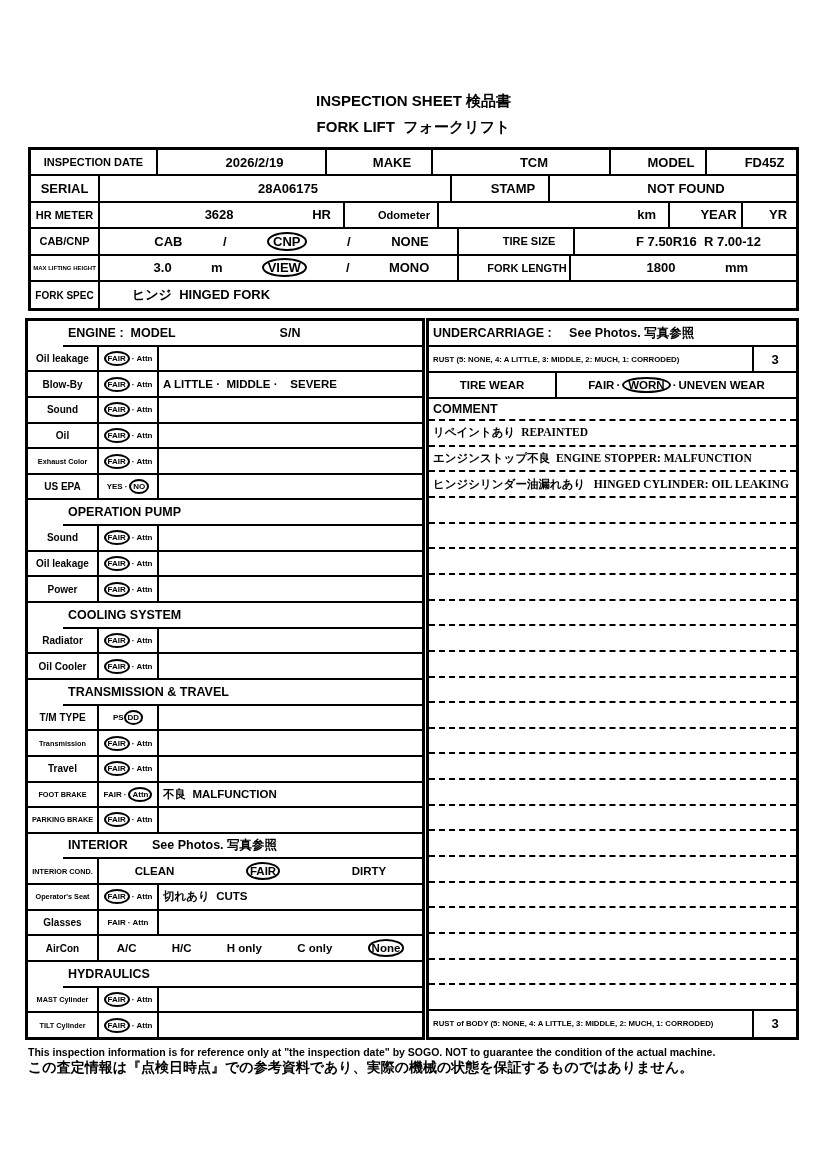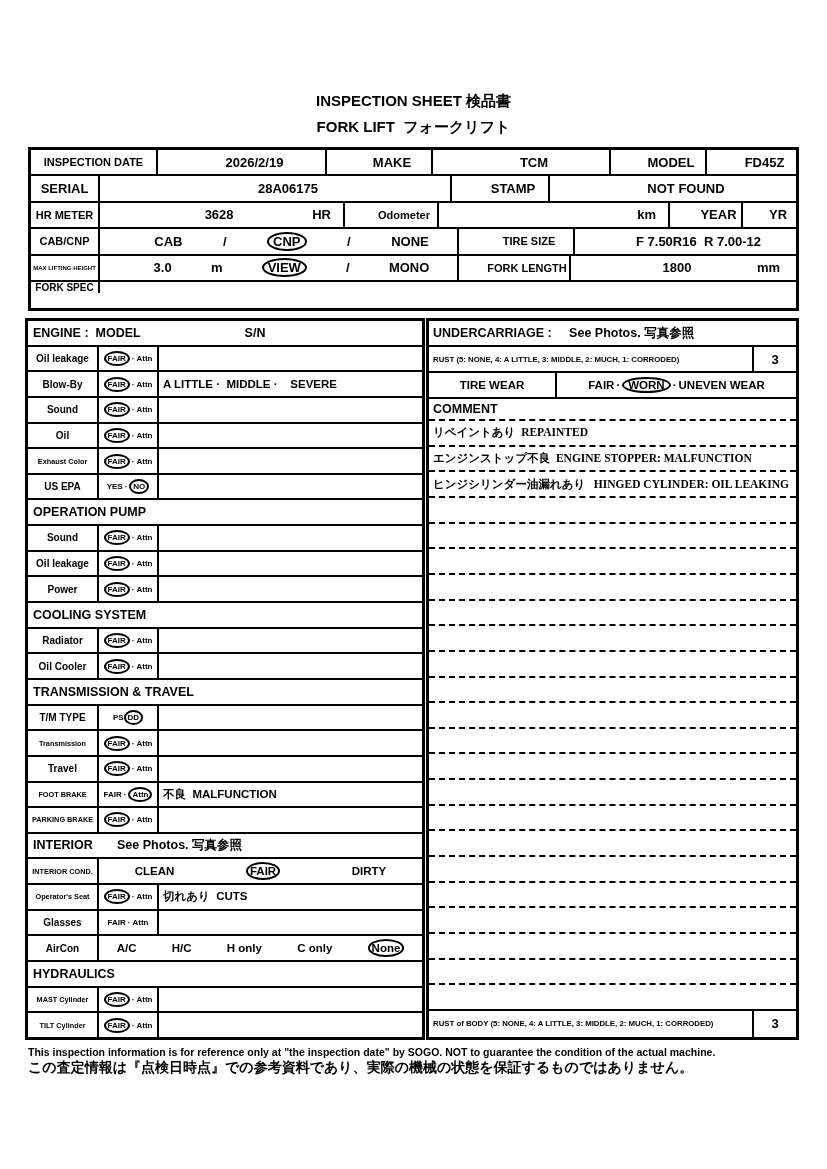--- a/index.html
+++ b/index.html
@@ -6,39 +6,39 @@
   .page{position:relative;width:827px;height:1169px;background:#ffffff;
         font-family:"Liberation Sans",sans-serif;color:#000;overflow:hidden;}
   .title1{position:absolute;top:92px;left:0;width:100%;text-align:center;
           font-size:15px;font-weight:bold;white-space:pre;}
   .title2{position:absolute;top:118px;left:0;width:100%;text-align:center;
           font-size:15px;font-weight:bold;white-space:pre;}
 
   
   .htable{position:absolute;left:28px;top:147px;width:771px;border:3px solid #000;box-sizing:border-box;}
   .hrow{display:flex;height:26.4px;border-bottom:2px solid #000;box-sizing:border-box;gap:26px;}
-  .hrow:last-child{border-bottom:none;flex-direction:column;}
+  .hrow:last-child{border-bottom:none;}
   .hc{border-right:2px solid #000;box-sizing:border-box;display:flex;align-items:center;
       justify-content:center;font-weight:bold;font-size:13px;white-space:pre;overflow:hidden;flex:0 0 auto;}
   .hc:last-child{border-right:none;}
   .hc.grow{flex:1 1 auto;}
   .hc.tiny{font-size:6px;}
   .hc.smalllab{font-size:11px;}
   .hc.left{justify-content:flex-start;padding-left:6px;text-align:right;}
   .ucell{justify-content:flex-start;padding:0;}
   .ucell .val{flex:1;text-align:center;}
   .ucell .unit{flex:0 0 auto;padding:0 12px 0 0;}
   .optcell{justify-content:space-around;padding:0 8px;}
 
   
   #left-table{position:absolute;left:25px;top:318px;width:400px;height:722px;border:3px solid #000;
               box-sizing:border-box;display:flex;flex-direction:column;}
   .lrow{flex:1 1 0;display:flex;border-bottom:2px solid #000;box-sizing:border-box;align-items:stretch;min-height:0;}
   .lrow:last-child{border-bottom:none;}
-  .lrow.sec{align-items:center;padding-left:5px;font-weight:bold;font-size:12.5px;white-space:pre;overflow:hidden;}
+  .lrow.sec{align-items:center;padding-left:5px;font-weight:bold;font-size:12.5px;white-space:pre;overflow:hidden;margin-left:35px;}
   .lcell{display:flex;align-items:center;justify-content:center;box-sizing:border-box;overflow:hidden;}
   .lcell.lab{width:71px;border-right:2px solid #000;font-weight:bold;font-size:10px;
              text-align:center;white-space:pre;flex:0 0 auto;}
   .lcell.lab.sm{font-size:7.3px;}
   .lcell.rat{width:60px;border-right:2px solid #000;font-weight:bold;font-size:8px;flex:0 0 auto;}
   .lcell.rat.span{flex:1 1 auto;border-right:none;justify-content:space-around;font-size:11.5px;}
   .lcell.note{flex:1 1 auto;justify-content:flex-start;padding-left:4px;font-weight:bold;
               font-size:11.5px;white-space:pre;}
   .circ{border:2px solid #000;border-radius:50%;padding:0 4px;display:inline-block;}
   .rat .circ{padding:1px 2px;}
@@ -115,21 +115,21 @@
       <div class="hc optcell" style="width:333px"><span class="tok">CAB</span><span class="tok">/</span><span class="tok circ">CNP</span><span class="tok">/</span><span class="tok">NONE</span></div>
       <div class="hc smalllab" style="width:90px">TIRE SIZE</div>
       <div class="hc grow">F 7.50R16  R 7.00-12</div>
     </div>
     <div class="hrow">
       <div class="hc tiny" style="width:69px">MAX LIFTING HEIGHT</div>
       <div class="hc optcell" style="width:333px"><span class="tok">3.0</span><span class="tok">m</span><span class="tok circ">VIEW</span><span class="tok">/</span><span class="tok">MONO</span></div>
       <div class="hc smalllab" style="width:86px">FORK LENGTH</div>
       <div class="hc ucell grow">
         <span class="val">1800</span>
-        <span class="unit" style="padding-right:16px">mm</span>
+        <span class="unit" style="padding-right:48px">mm</span>
       </div>
     </div>
     <div class="hrow">
       <div class="hc smalllab" style="width:69px;font-size:10px">FORK SPEC</div>
       <div class="hc grow left">ヒンジ  HINGED FORK</div>
     </div>
   </div>
 
   <div id="left-table">
       <div class="lrow sec">ENGINE :  MODEL                              S/N</div>

